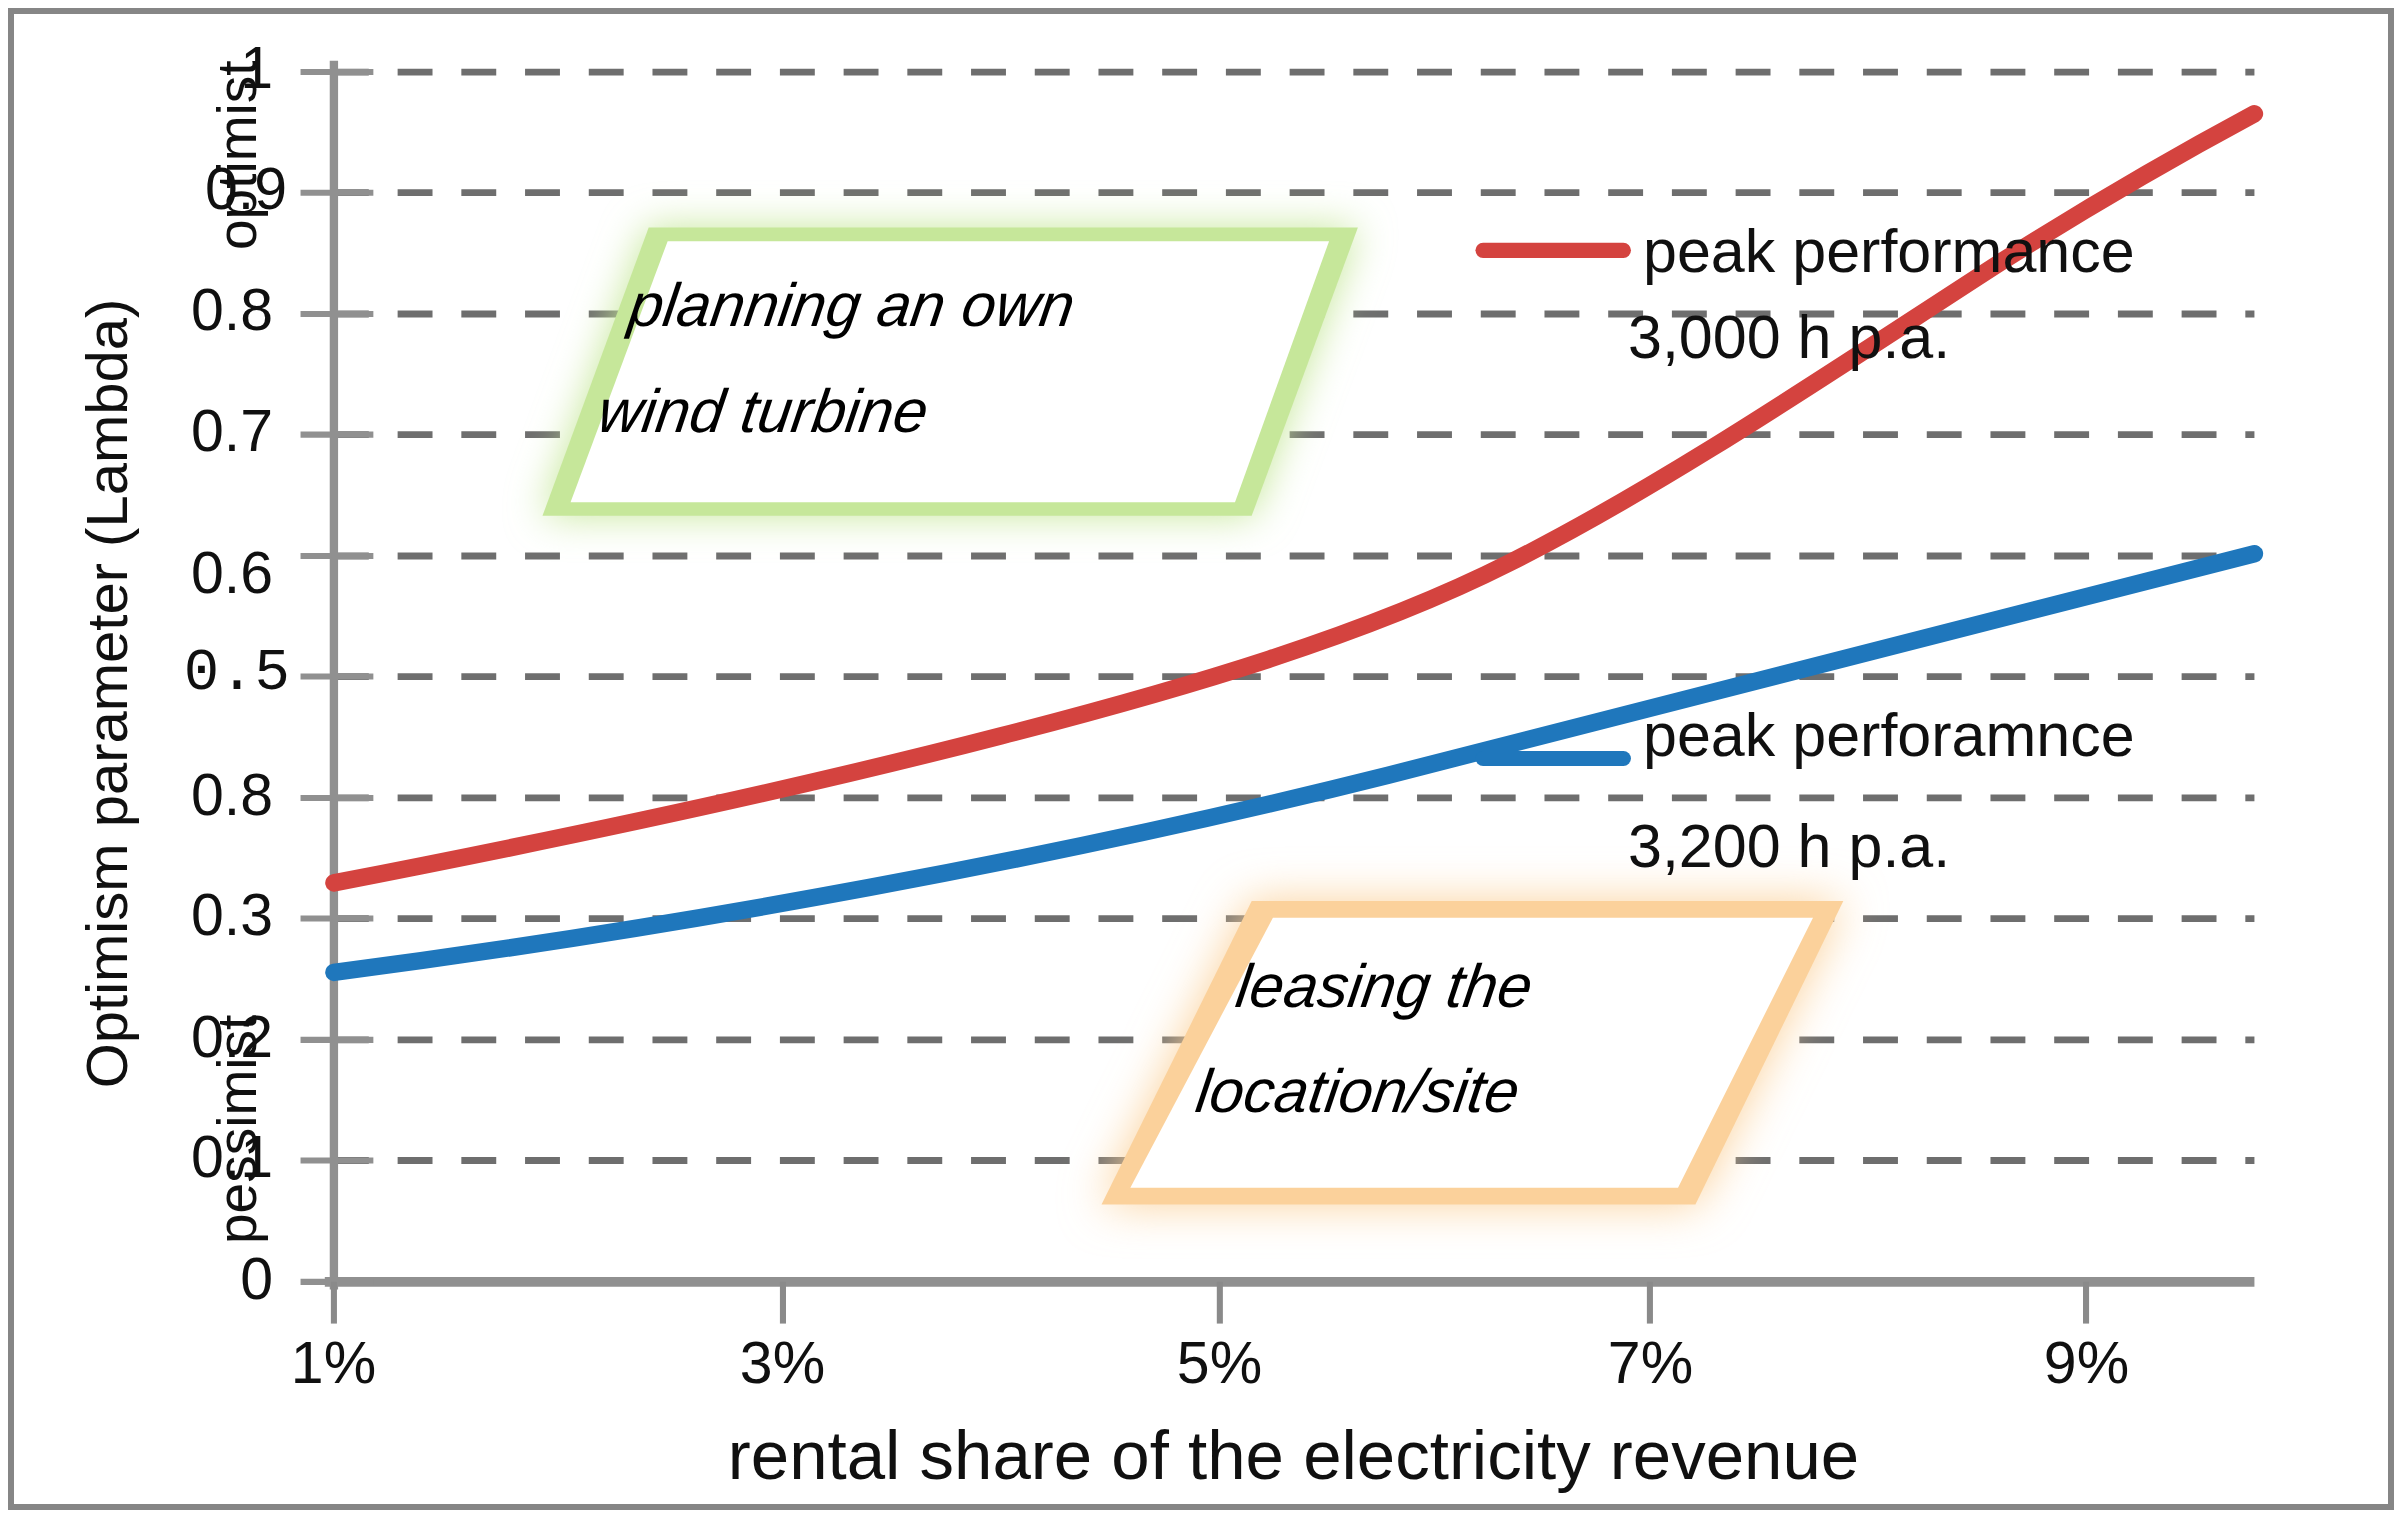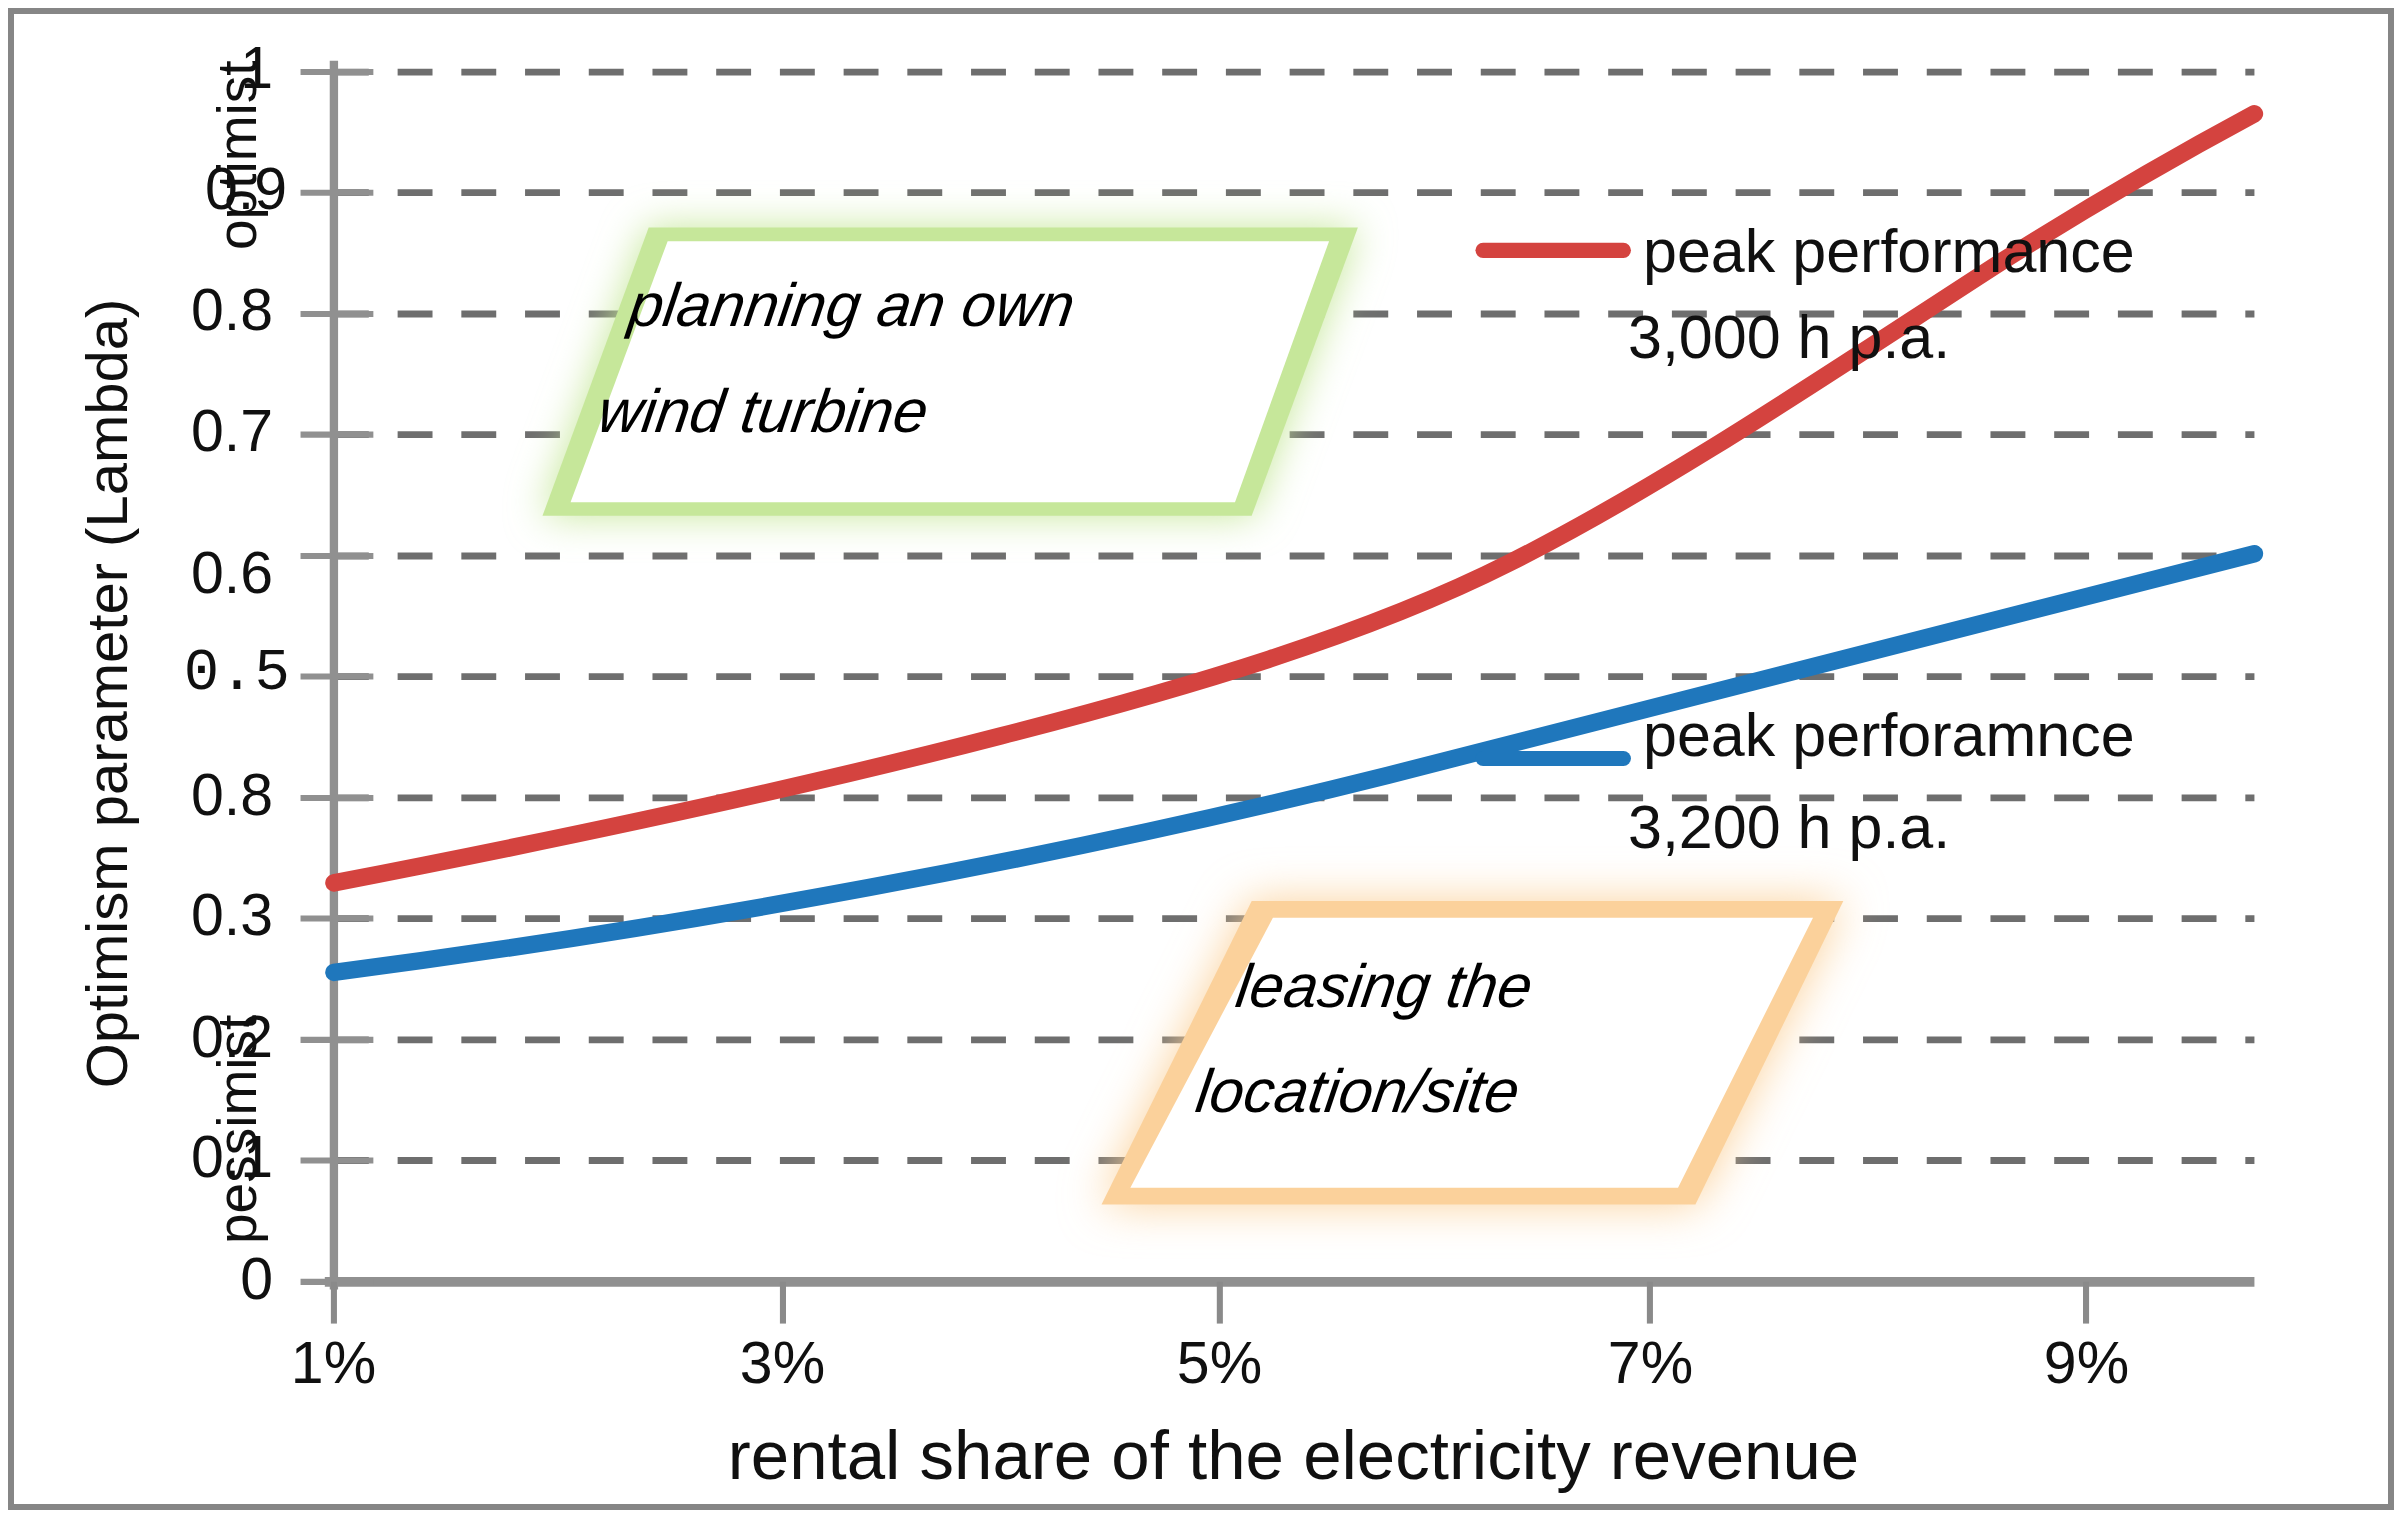--- a/index.html
+++ b/index.html
@@ -204,15 +204,15 @@
   <div class="callout-text" style="left:630px; top:266px; transform: skewX(-8deg);">planning an own</div>
   <div class="callout-text" style="left:599px; top:372px; transform: skewX(-8deg);">wind turbine</div>
 
   <div class="callout-text" style="left:1237px; top:947px; transform: skewX(-8deg);">leasing the</div>
   <div class="callout-text" style="left:1197px; top:1052px; transform: skewX(-8deg);">location/site</div>
 
   <div class="legend-entry" style="left:1643px; top:214px;">peak performance</div>
   <div class="legend-entry" style="left:1628px; top:300px;">3,000 h p.a.</div>
 
   <div class="legend-entry" style="left:1643px; top:698px;">peak perforamnce</div>
-  <div class="legend-entry" style="left:1628px; top:790px;">3,200 h p.a.</div>
+  <div class="legend-entry" style="left:1628px; top:809px;">3,200 h p.a.</div>
 </div>
 
 
 </body></html>

